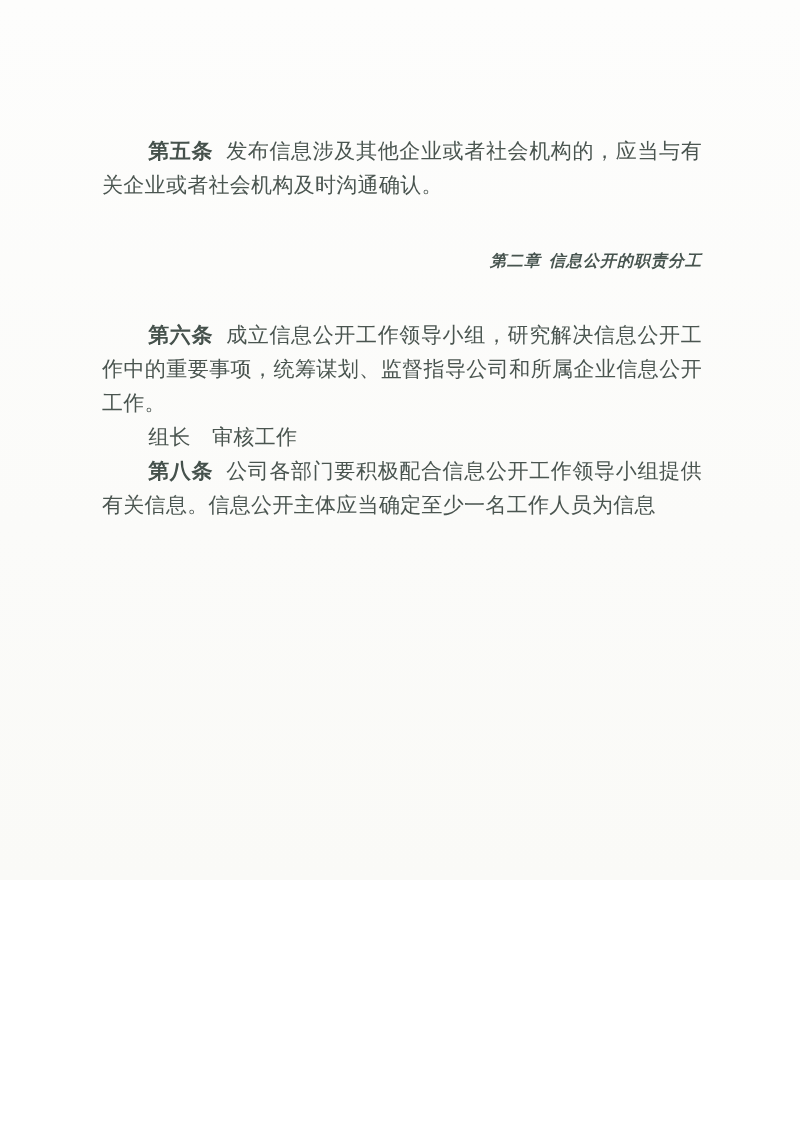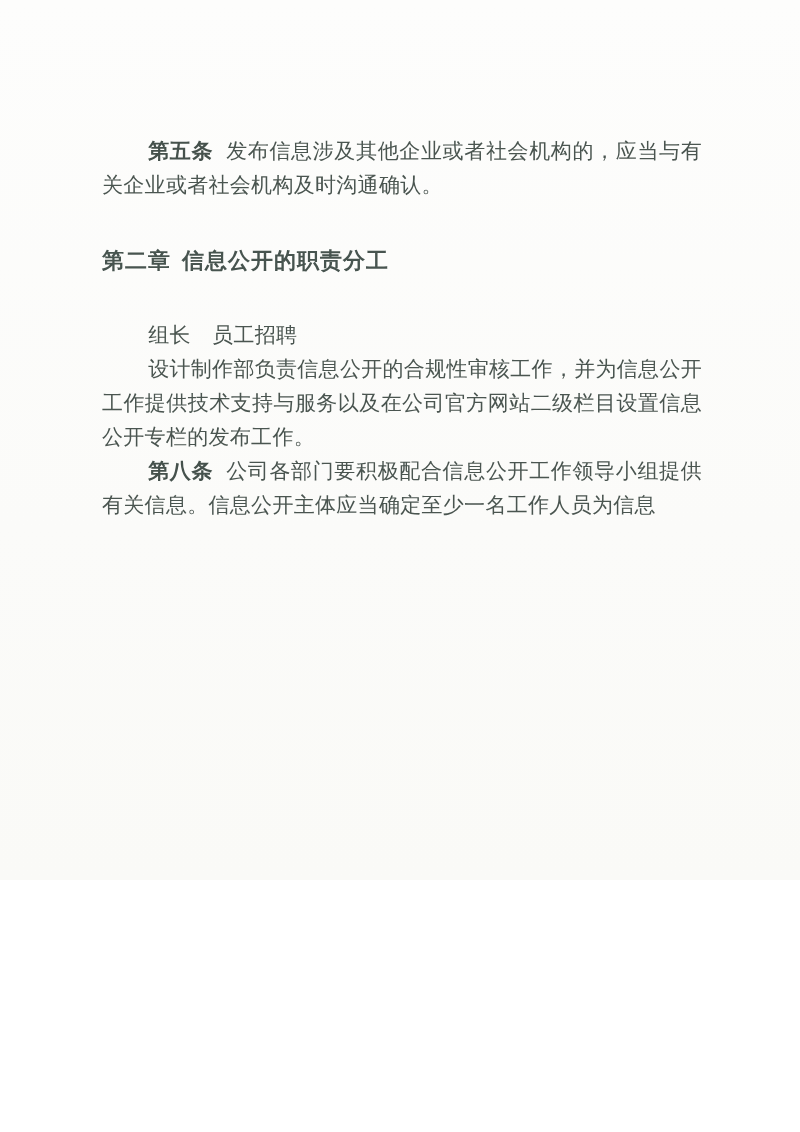--- a/index.html
+++ b/index.html
@@ -26,28 +26,29 @@
   .doc-body p {
     margin: 0;
     font-size: 21px;
     line-height: 34px;
     letter-spacing: 0.3px;
     text-align: justify;
     text-indent: 2.2em;
     color: #4a5550;
   }
   .doc-body p.chapter {
-    text-align: left;
+    text-align: right;
     text-indent: 0;
     font-family: "Liberation Sans", sans-serif;
     font-weight: bold;
-    font-size: 22px;
+    font-size: 16px;
     color: #47544f;
     margin: 42px 0 40px 0;
     letter-spacing: 1px;
+    font-style: italic;
   }
   .article-label {
     font-family: "Liberation Sans", sans-serif;
     font-weight: bold;
     color: #45514c;
     margin-right: 0.62em;
   }
   .chapter .article-label {
     margin-right: 0.5em;
     color: inherit;
@@ -62,18 +63,18 @@
     font-family: "Liberation Serif", serif;
   }
 </style>
 </head>
 <body>
 
 <div class="page">
   <main class="doc-body">
       <p class="body"><span class="article-label">第五条</span><span>发布信息涉及其他企业或者社会机构的，应当与有关企业或者社会机构及时沟通确认。</span></p>
       <p class="chapter"><span class="article-label">第二章</span><span>信息公开的职责分工</span></p>
-      <p class="body"><span>组长　员工招聘</span></p>
-      <p class="body"><span>设计制作部负责信息公开的合规性审核工作，并为信息公开工作提供技术支持与服务以及在公司官方网站二级栏目设置信息公开专栏的发布工作。</span></p>
+      <p class="body"><span class="article-label">第六条</span><span>成立信息公开工作领导小组，研究解决信息公开工作中的重要事项，统筹谋划、监督指导公司和所属企业信息公开工作。</span></p>
+      <p class="body"><span>组长　审核工作</span></p>
       <p class="body"><span class="article-label">第八条</span><span>公司各部门要积极配合信息公开工作领导小组提供有关信息。信息公开主体应当确定至少一名工作人员为信息</span></p>
     </main>
   <div class="page-number">- 2 -</div>
 </div>
 
 </body></html>

